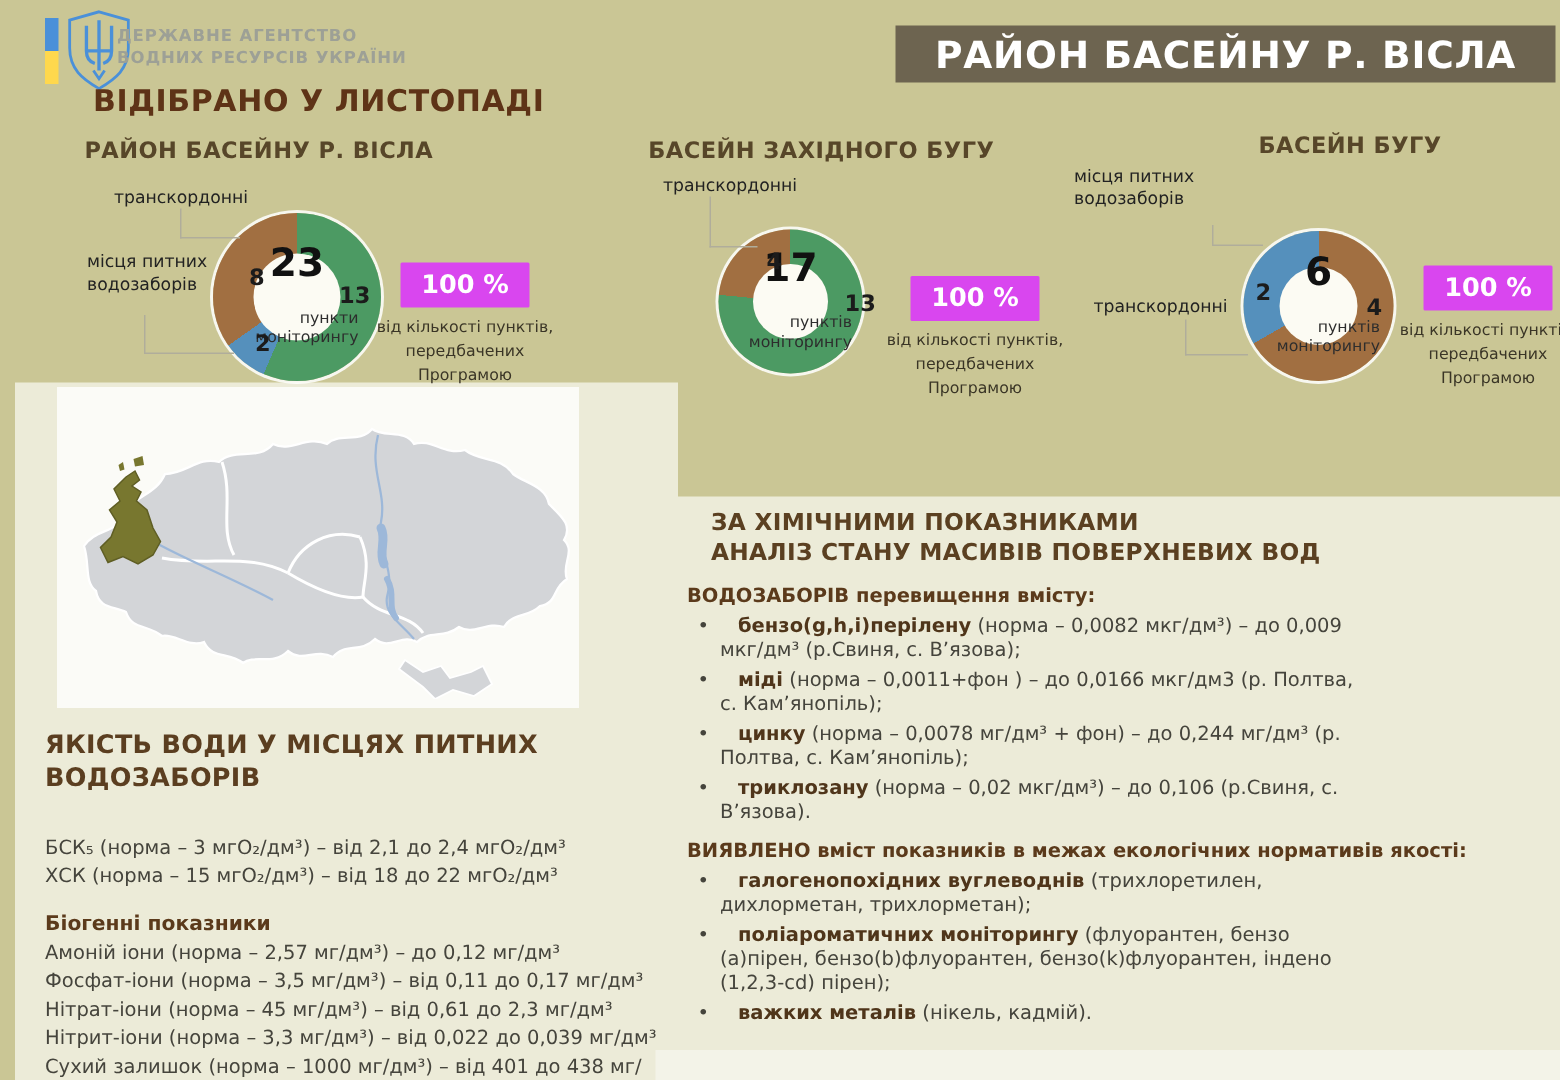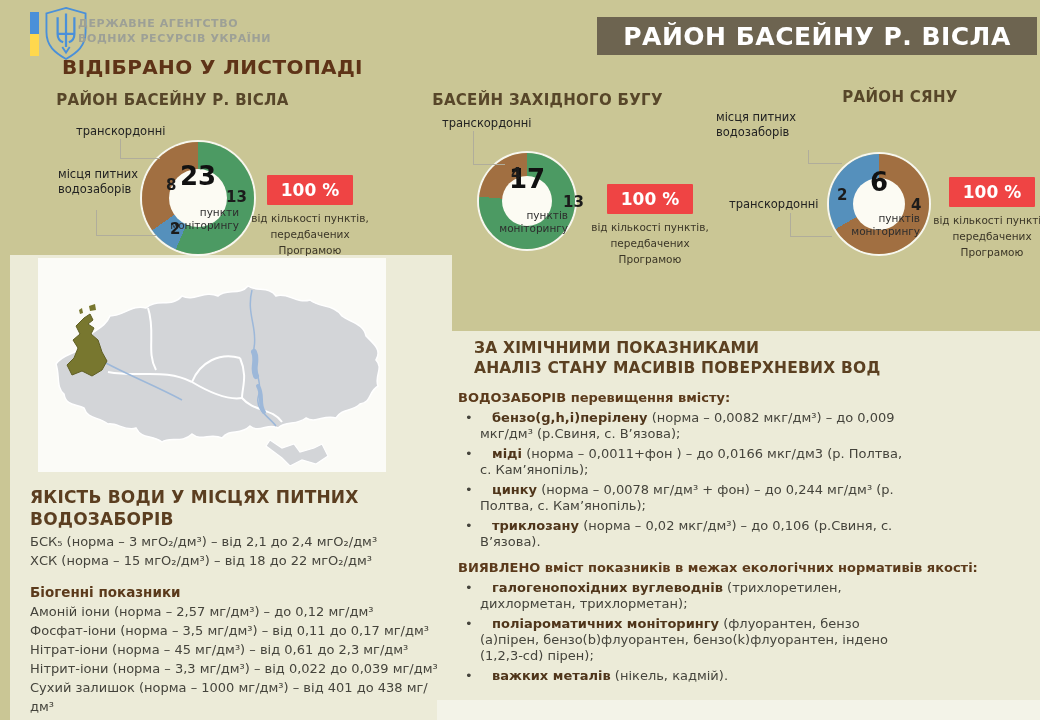--- a/index.html
+++ b/index.html
@@ -59,34 +59,34 @@
   #c3-drink { left:716px; top:110px; width:102px; }
   #c3-trans { left:729px; top:197px; }
   .leader { position:absolute; border-left:1px solid #b0ad9b; border-bottom:1px solid #b0ad9b; }
   #l1-trans { left:120px; top:139px; width:40px; height:20px; }
   #l1-drink { left:96px;  top:210px; width:60px; height:26px; }
   #l2-trans { left:473px; top:131px; width:32px; height:34px; }
   #l3-drink { left:808px; top:150px; width:34px; height:14px; }
   #l3-trans { left:790px; top:213px; width:42px; height:24px; }
 
   
-  .badge { position:absolute; width:86px; height:30px; background:#ef4444; color:#fff;
+  .badge { position:absolute; width:86px; height:30px; background:#d946ef; color:#fff;
            font-weight:bold; font-size:17px; display:flex; align-items:center;
            justify-content:center; border-radius:1px; }
   #badge1 { left:267px; top:175px; } #badge2 { left:607px; top:184px; } #badge3 { left:949px; top:177px; }
   .badge-cap { position:absolute; width:124px; text-align:center; font-size:10.5px;
                color:#3a3526; line-height:16px; }
   #cap1 { left:248px; top:210px; } #cap2 { left:588px; top:219px; } #cap3 { left:930px; top:212px; }
 
   
   .map-panel { left:38px; top:258px; width:348px; height:214px; background:#fbfbf7; padding:6px; }
 
   
   .wq { left:30px; top:486px; width:420px; color:#45443c; }
-  .wq h2 { font-size:17px; color:#5b3e20; margin:0 0 2px 0; line-height:22px; width:345px;
+  .wq h2 { font-size:17px; color:#5b3e20; margin:0 0 26px 0; line-height:22px; width:345px;
            letter-spacing:.2px; }
   .grp-title { font-weight:bold; font-size:13.5px; color:#5b3a1b; margin:14px 0 2px 0; }
   .wq .line { font-size:13px; line-height:19px; }
 
   
   .an { left:458px; top:338px; width:460px; color:#45443c; }
   .an h2 { font-size:15.5px; color:#5b4021; margin:0 0 12px 16px; line-height:20px; letter-spacing:.2px; }
   .sec-title { font-weight:bold; font-size:13px; color:#5b3a1b; margin:10px 0 5px 0; white-space:nowrap; }
   .an ul { margin:0; padding:0; list-style:none; width:445px; }
   .an li { font-size:13px; line-height:16px; padding-left:22px; position:relative; margin-bottom:4px; }
@@ -112,21 +112,21 @@
   <div>ДЕРЖАВНЕ АГЕНТСТВО</div>
   <div>ВОДНИХ РЕСУРСІВ УКРАЇНИ</div>
 </div>
 <div class="abs banner">
   <span>РАЙОН БАСЕЙНУ Р. ВІСЛА</span>
 </div>
 <div class="abs subtitle">ВІДІБРАНО У ЛИСТОПАДІ</div>
 
 <div class="abs chart-title" id="t1">РАЙОН БАСЕЙНУ Р. ВІСЛА</div>
 <div class="abs chart-title" id="t2">БАСЕЙН ЗАХІДНОГО БУГУ</div>
-<div class="abs chart-title" id="t3">РАЙОН СЯНУ</div>
+<div class="abs chart-title" id="t3">БАСЕЙН БУГУ</div>
 
 <div class="donut" id="donut1" style="background: conic-gradient(rgb(76, 154, 99) 0deg, rgb(76, 154, 99) 203.478deg, rgb(85, 144, 188) 203.478deg, rgb(85, 144, 188) 234.783deg, rgb(161, 111, 65) 234.783deg, rgb(161, 111, 65) 360deg);">
   <span class="seg-val" id="d1-v-brown">8</span>
   <span class="seg-val" id="d1-v-green">13</span>
   <span class="seg-val" id="d1-v-blue">2</span>
   <div class="donut-center">
     <div class="donut-total">23</div>
     <div class="donut-center-label">пункти моніторингу</div>
   </div>
 </div>

